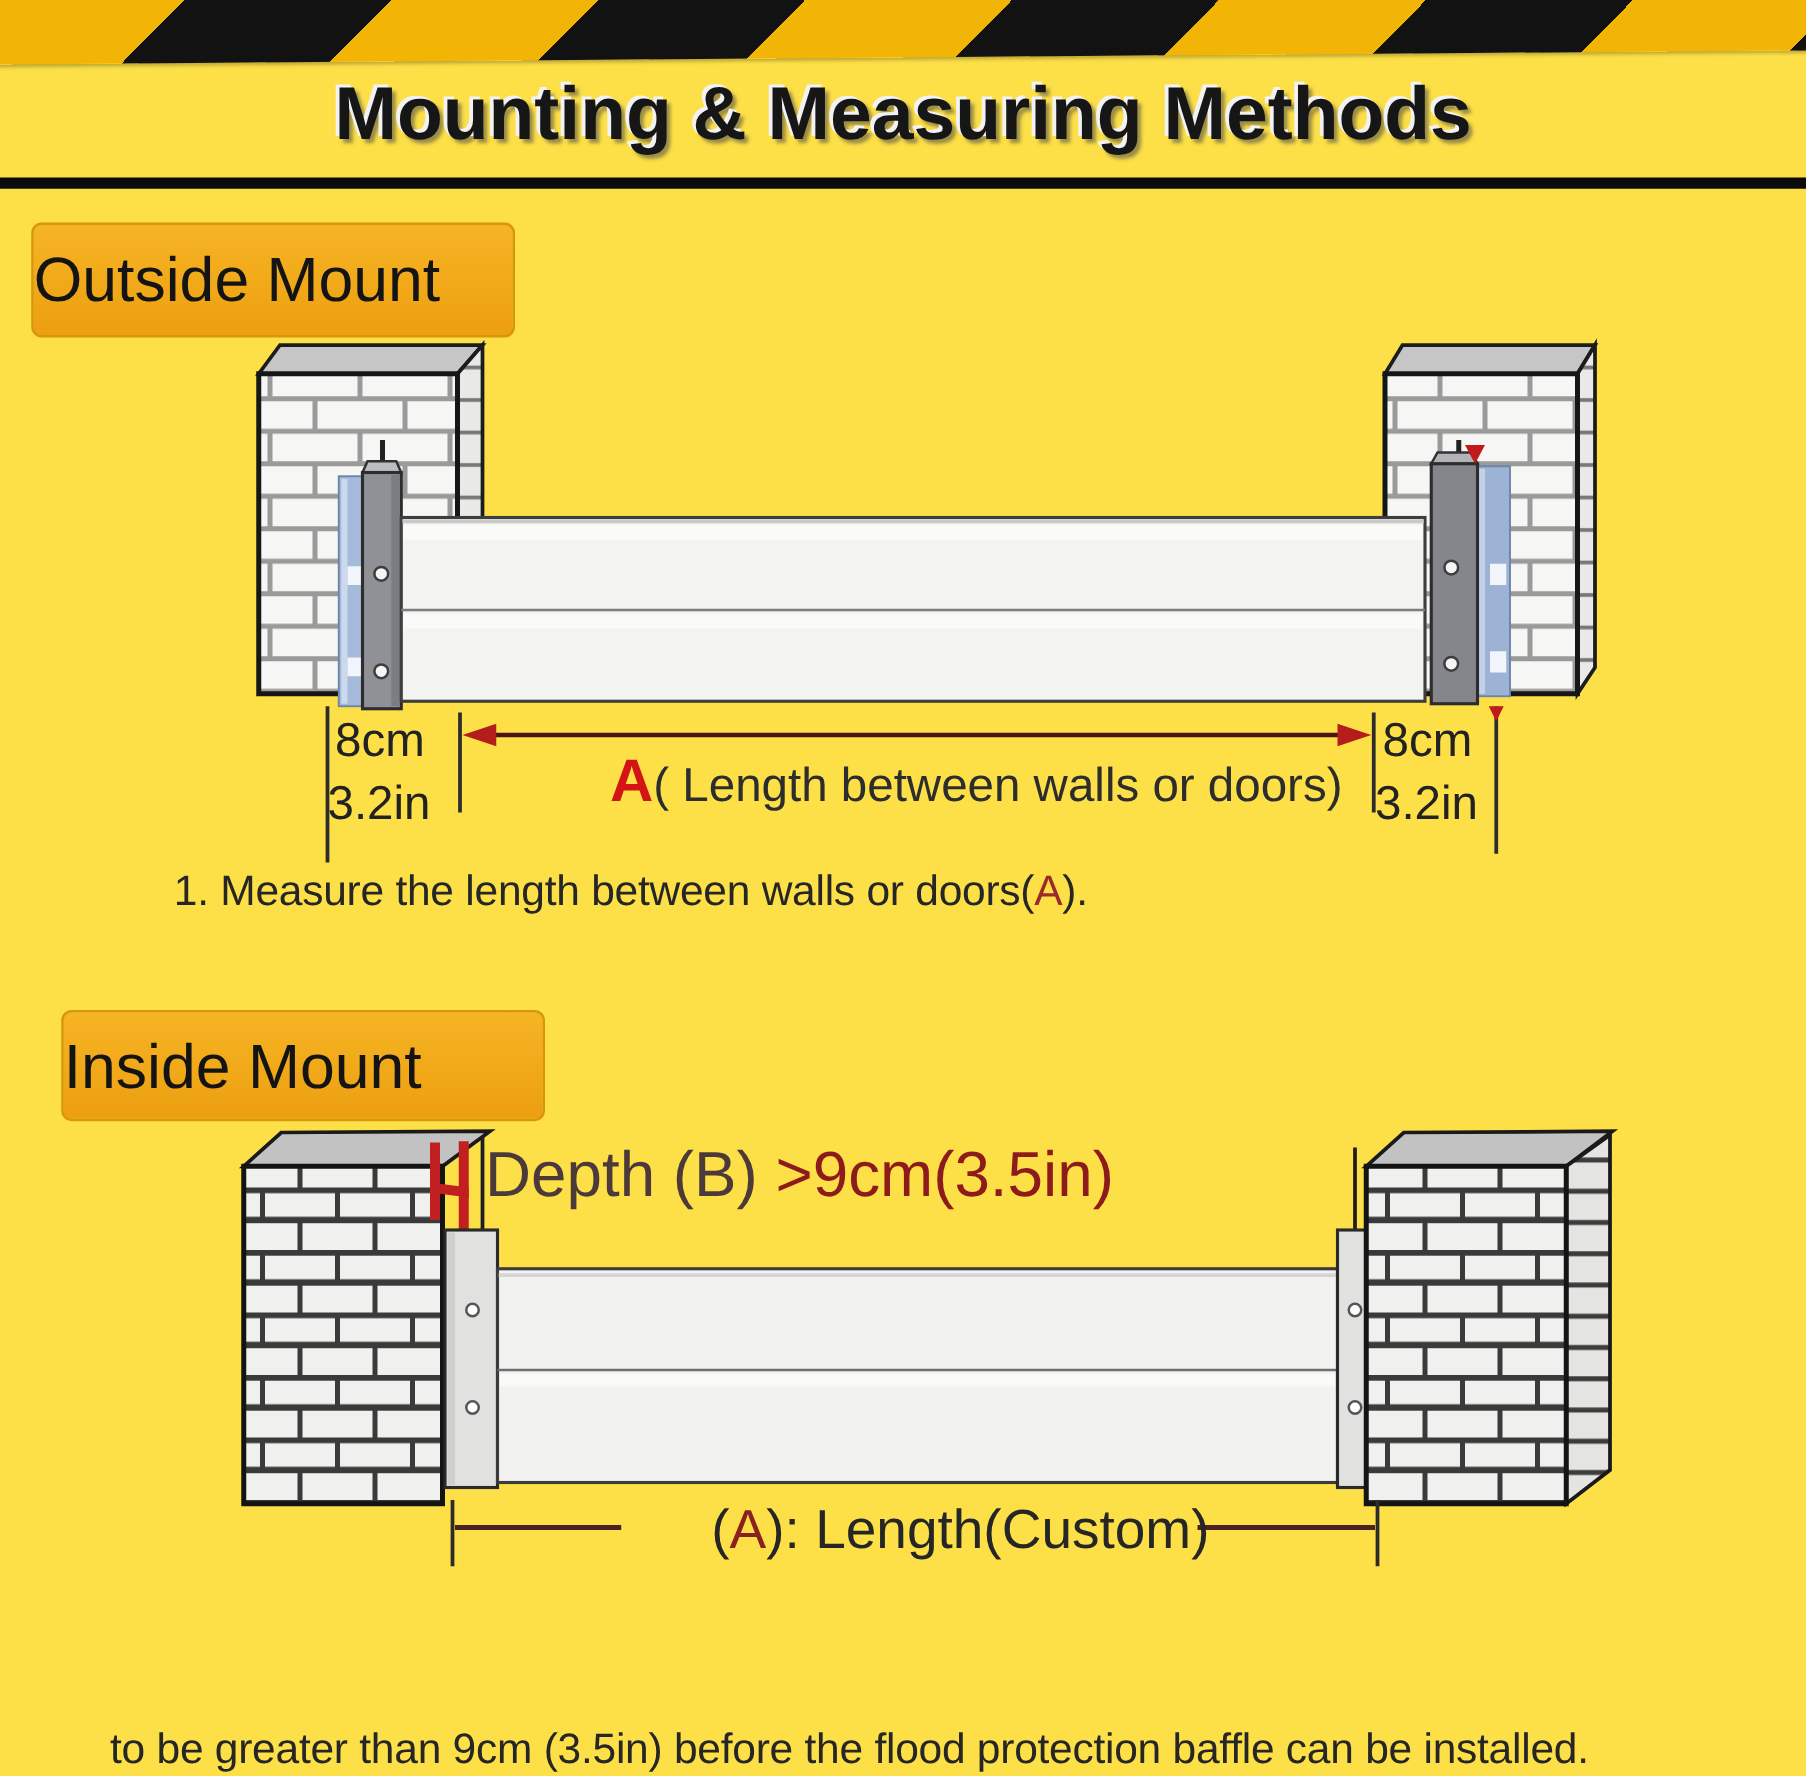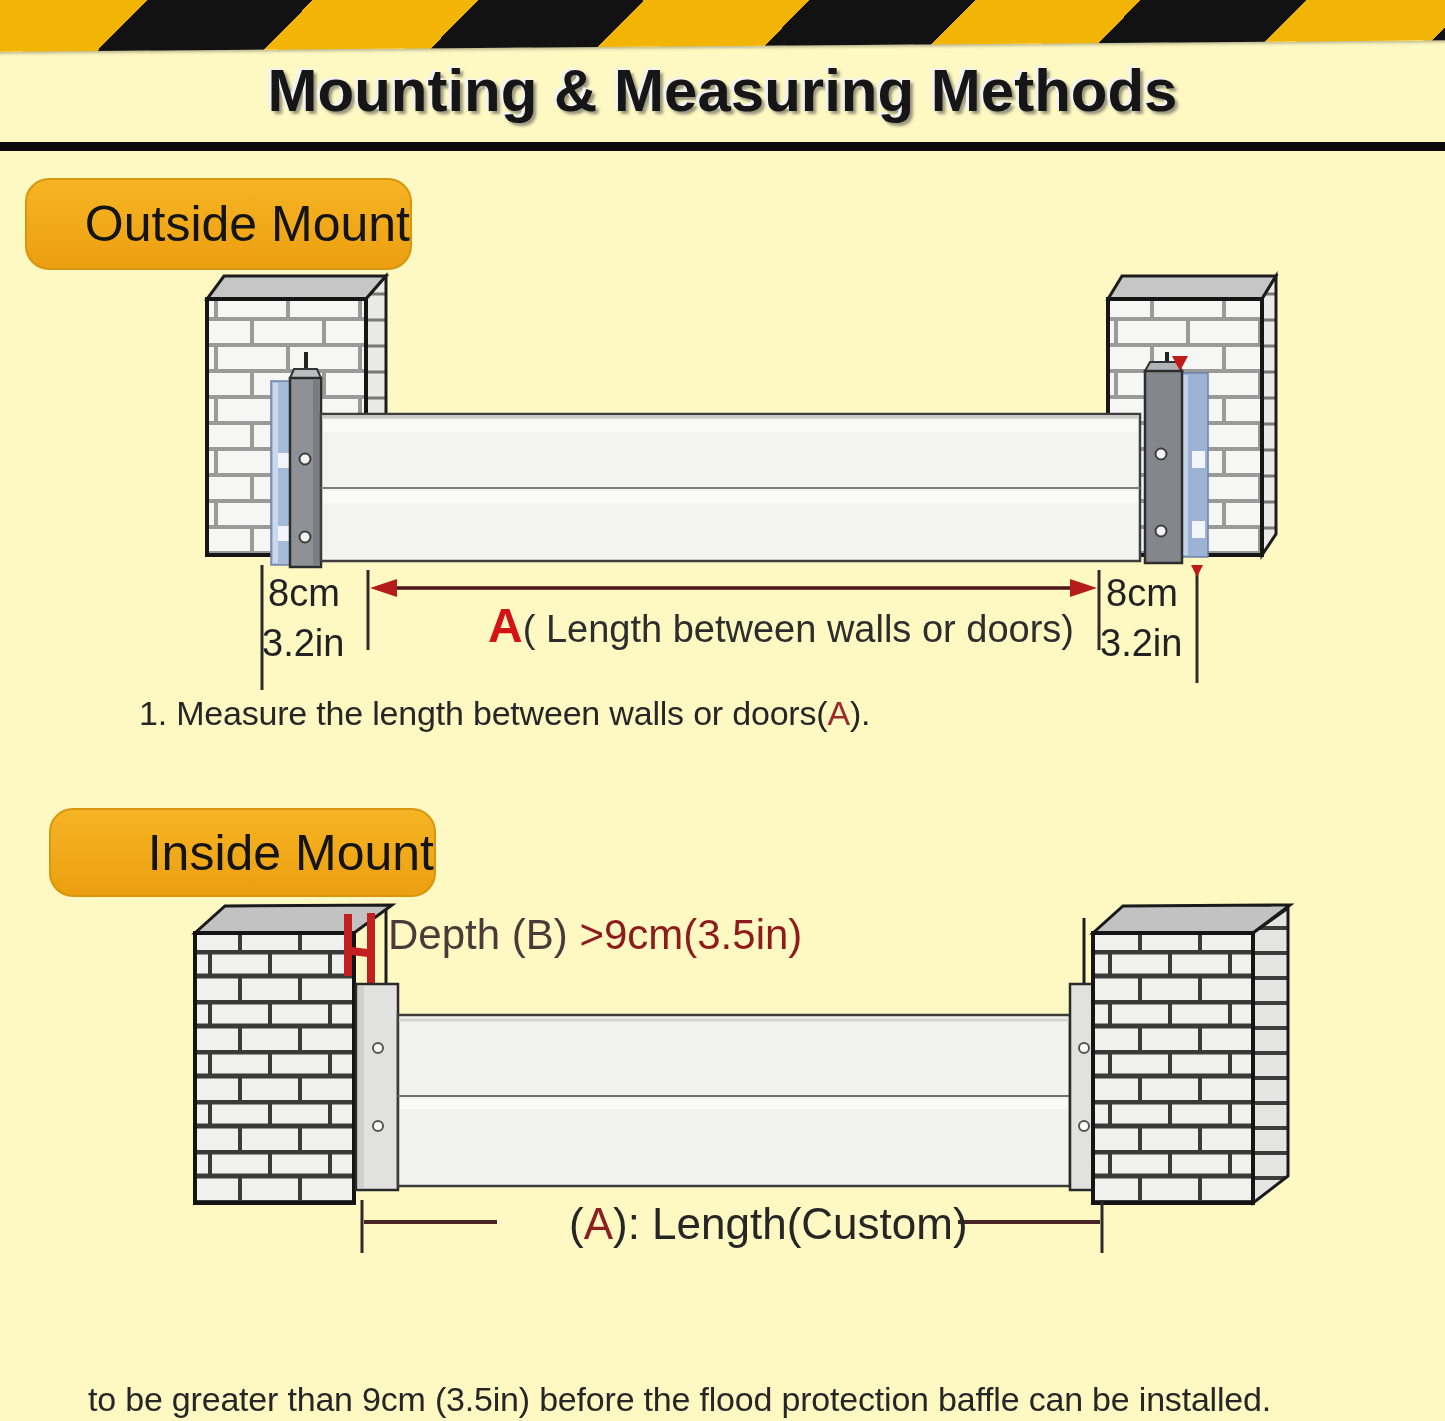--- a/index.html
+++ b/index.html
@@ -1,48 +1,48 @@
 <!DOCTYPE html>
 <html><head>
 <meta charset="utf-8">
 <style>
   html,body{margin:0;padding:0;background:#ffffff;}
-  .page{position:relative;width:1445px;height:1421px;background:#fef9c3;overflow:hidden;
+  .page{position:relative;width:1445px;height:1421px;background:#fde047;overflow:hidden;
         font-family:"Liberation Sans", sans-serif;color:#262626;}
 
   
   .banner{position:absolute;top:0;left:0;width:1445px;height:152px;}
   .tape{position:absolute;top:-10px;left:-14px;width:1475px;height:56px;
         transform:rotate(-0.45deg);
         background:repeating-linear-gradient(135deg,#f2b405 0 118px,#121212 118px 236px);
         box-shadow:0 2px 3px rgba(0,0,0,.25);}
   .title{position:absolute;top:56px;left:0;width:100%;margin:0;text-align:center;
          font-size:60px;font-weight:bold;letter-spacing:0px;color:#161616;
          text-shadow:-3px -2px 0 #f2f2f2, 3px 3px 3px rgba(70,70,70,.55);}
   .rule{position:absolute;top:142px;left:0;width:100%;height:9px;background:#0b0b0b;}
 
   
-  .badge{position:absolute;left:25px;width:383px;display:flex;align-items:center;justify-content:flex-end;
-         background:linear-gradient(#f6b424,#ec9f10);border:2px solid #d8950e;border-radius:24px;
+  .badge{position:absolute;left:25px;width:383px;display:flex;align-items:center;justify-content:flex-start;
+         background:linear-gradient(#f6b424,#ec9f10);border:2px solid #d8950e;border-radius:8px;
          font-size:50px;color:#141414;}
   .badge-outside{top:178px;height:88px;}
   .badge-inside{top:808px;height:85px;margin-left:24px;}
 
   
   .diag{position:absolute;left:0;display:block;}
   .diag-outside{top:265px;width:1445px;height:440px;}
   .diag-inside{top:900px;width:1445px;height:390px;}
 
   
   .dimtxt{position:absolute;font-size:38px;color:#222;line-height:1;text-align:right;}
   .span-label{position:absolute;top:598px;left:488px;display:flex;align-items:baseline;}
   .span-label .letter{font-size:48px;font-weight:bold;color:#d41414;}
   .span-label .rest{font-size:38px;color:#2d2d2d;}
 
-  .depth-label{position:absolute;top:914px;left:388px;font-size:42px;line-height:1;}
+  .depth-label{position:absolute;top:914px;left:388px;font-size:51px;line-height:1;}
   .depth-label .pre{color:#4c3a3a;}
   .depth-label .val{color:#8e1b1b;}
 
   .length-label{position:absolute;top:1202px;left:540px;font-size:44px;color:#262626;line-height:1;margin-left:29px;}
   .length-label .letter{color:#8b2020;}
 
   
   .step{position:absolute;font-size:34px;color:#262626;letter-spacing:-0.2px;white-space:nowrap;}
   .step .hl{color:#9c2a2a;}
   .step-o1{top:694px;left:139px;}

